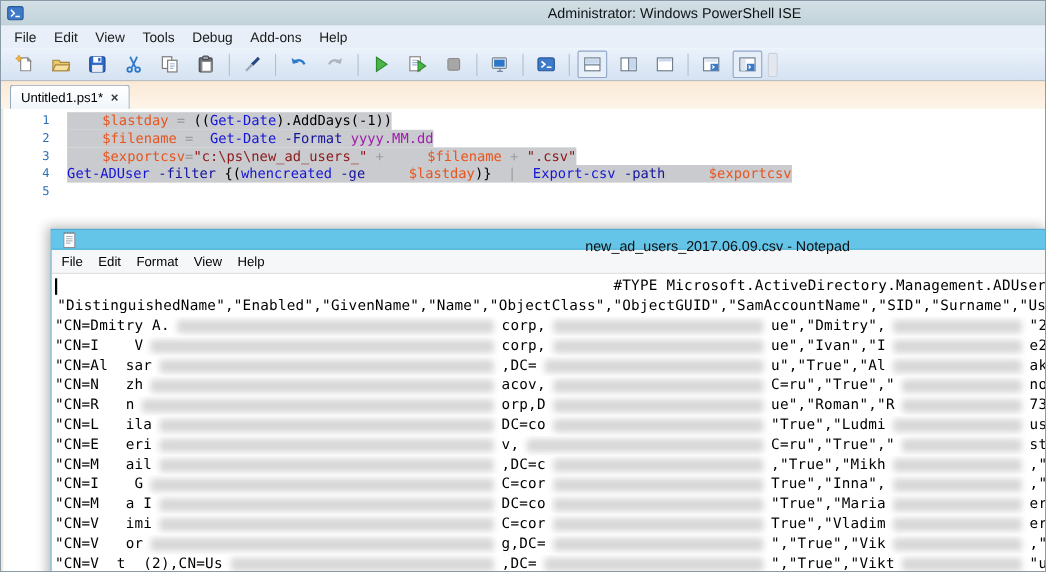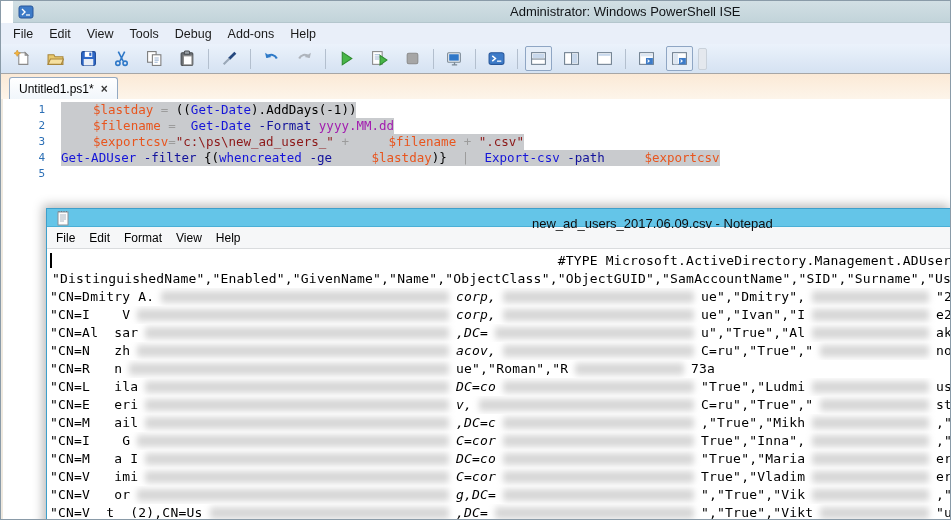--- a/index.html
+++ b/index.html
@@ -1,20 +1,20 @@
 <!DOCTYPE html>
 <html><head>
 <meta charset="utf-8">
 <style>
   html,body{margin:0;padding:0;background:#9aa5ad;}
   *{box-sizing:border-box;}
   .screen{position:relative;width:951px;height:520px;overflow:hidden;background:#fff;
     font-family:"Liberation Sans",sans-serif;color:#000;border:1px solid #8a9ba8;}
   
-  .ise-titlebar{height:22px;background:linear-gradient(#d2dfe4,#c2d4da);display:flex;align-items:center;position:relative;border-bottom:1px solid #b4c6cd;margin-left:12px;}
+  .ise-titlebar{height:22px;background:linear-gradient(#d2dfe4,#c2d4da);display:flex;align-items:center;position:relative;border-bottom:1px solid #b4c6cd;}
   .ise-app-icon{margin-left:5px;}
   .ise-title{position:absolute;left:497px;top:3px;font-size:13px;color:#101417;}
   .ise-menubar{height:21px;background:#e9eff9;display:flex;align-items:center;padding-left:4px;}
   .menu-item{font-size:12.5px;padding:2px 8px;color:#1a1a1a;}
   .ise-toolbar{height:30px;background:linear-gradient(#ebf2fb,#d5e2f2);display:flex;align-items:center;padding-left:5px;border-bottom:1px solid #a6a6a6;}
   .tool-btn{width:27px;height:25px;display:flex;align-items:center;justify-content:center;margin:0 3px;border-radius:2px;}
   .tool-btn.boxed{border:1px solid #8fa6c4;background:#e6eef8;}
   .tool-sep{width:1px;height:20px;background:#b3bfce;margin:0 4px;}
   .grip{width:9px;height:22px;background:#e4e8ee;border:1px solid #c9d1da;border-radius:2px;margin-left:2px;}
   
@@ -44,21 +44,21 @@
   .np-title{position:absolute;left:485px;top:7px;font-size:13px;color:#0e0e0e;}
   .np-menubar{height:22px;background:#f6f7f8;border-bottom:1px solid #dadcde;display:flex;align-items:center;padding-left:2px;}
   .np-menu-item{font-size:12px;padding:2px 7px;}
   .np-content{position:relative;height:calc(100% - 52px);overflow:hidden;background:#fff;
     padding:3px 0 0 3px;font-family:"DejaVu Sans Mono",monospace;font-size:13px;letter-spacing:.2px;line-height:18px;}
   .caret{position:absolute;left:3px;top:4px;width:2px;height:15px;background:#000;}
   .csv-line{white-space:pre;height:18px;overflow:hidden;text-align:right;}
   .csv-row{display:flex;height:18px;align-items:center;overflow:hidden;}
   .cell{display:flex;align-items:center;overflow:hidden;}
   .cA{width:406px;}
-  .cB{width:245px;font-style:italic;}
+  .cB{width:245px;}
   .cC{width:235px;}
   .cD{flex:1;}
   .t{white-space:pre;}
   .bl{flex:1;height:12px;background:#d7d7d7;filter:blur(3px);margin:0 7px;border-radius:2px;}
 </style>
 </head>
 <body>
 
 <div class="screen">
 
@@ -338,20 +338,24 @@
             </span>
             <span class="cell cD">
               <span class="t">nov</span>
             </span>
           </div>
           <div class="csv-row">
             <span class="cell cA">
               <span class="t">"CN=R   n</span>
               <span class="bl"></span>
             </span>
+            <span class="cell cB">
+              <span class="t">orp,D</span>
+              <span class="bl"></span>
+            </span>
             <span class="cell cC">
               <span class="t">ue","Roman","R</span>
               <span class="bl"></span>
             </span>
             <span class="cell cD">
               <span class="t">73a</span>
             </span>
           </div>
           <div class="csv-row">
             <span class="cell cA">

